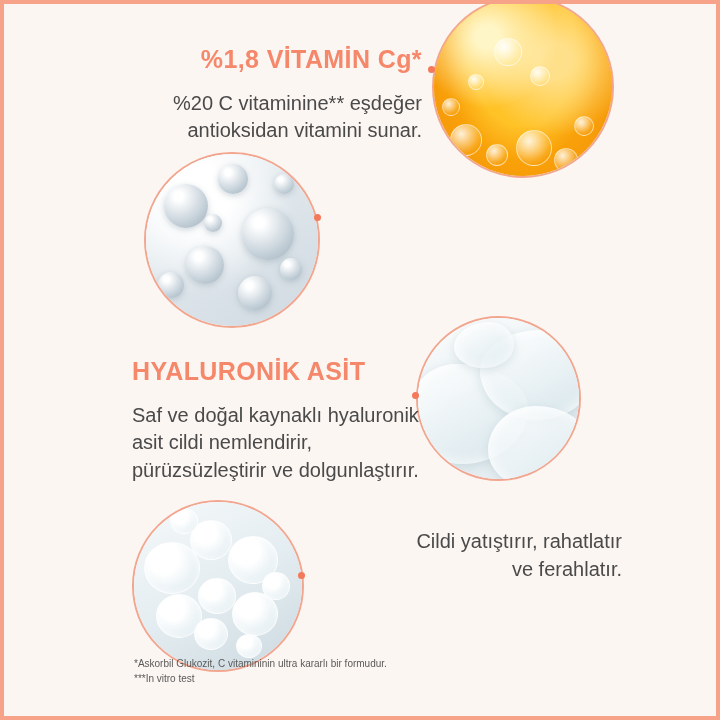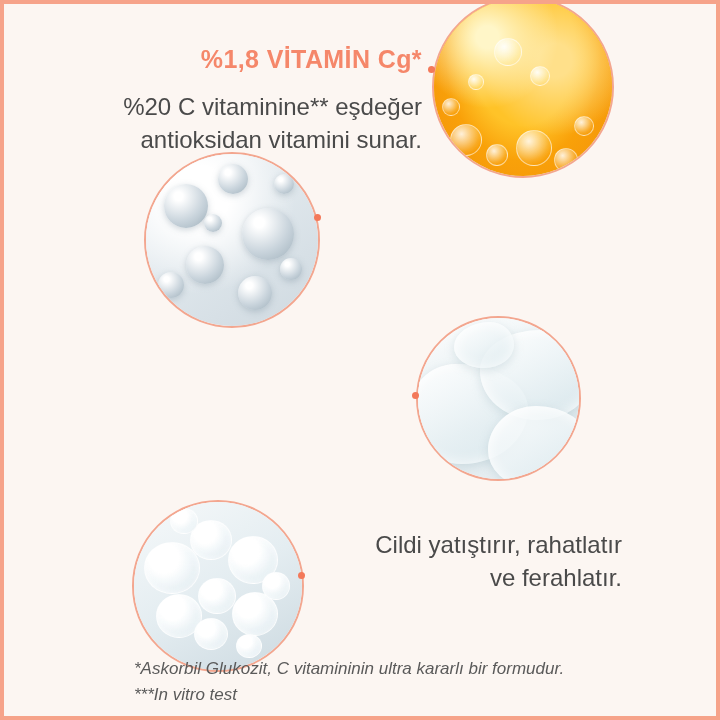--- a/index.html
+++ b/index.html
@@ -35,21 +35,21 @@
   .heading {
     color: #f5876a;
     font-size: 25px;
     font-weight: 700;
     letter-spacing: 0.4px;
     line-height: 1.1;
     white-space: nowrap;
   }
   .body-text {
     color: #4a4a4a;
-    font-size: 24px;
+    font-size: 20px;
     line-height: 1.38;
     font-weight: 400;
   }
   .align-right {
     text-align: right;
   }
   .align-left {
     text-align: left;
   }
 
@@ -150,23 +150,22 @@
     border-radius: 50%;
     background: #f3795a;
   }
 
   
   .footnotes {
     position: absolute;
     left: 130px;
     top: 652px;
     color: #5a5a5a;
-    font-size: 17px;
+    font-size: 10px;
     line-height: 1.5;
-    font-style: italic;
   }
   .footnotes div {
     white-space: nowrap;
   }
 </style>
 </head>
 <body>
 
 <div class="page">
   <div class="inner">
@@ -210,20 +209,28 @@
 
     <div class="circle c3">
       <div class="fill"></div>
       <div class="gel" style="left:-10px; top:46px; width:120px; height:100px;"></div>
       <div class="gel" style="left:62px;  top:12px; width:110px; height:90px; border-radius:55% 45% 48% 52% / 45% 55% 45% 55%;"></div>
       <div class="gel" style="left:70px;  top:88px; width:100px; height:80px; border-radius:48% 52% 60% 40% / 55% 45% 55% 45%;"></div>
       <div class="gel" style="left:36px;  top:4px;  width:60px;  height:46px; border-radius:60% 40% 50% 50% / 55% 50% 50% 45%;"></div>
     </div>
     <div class="dot" style="left:408px; top:388px;"></div>
 
+    <div class="block align-left" style="left:128px; top:354px; width:330px;">
+      <div class="heading">HYALURONİK ASİT</div>
+      <div class="body-text" style="margin-top:16px;">
+        <div>Saf ve doğal kaynaklı hyaluronik</div>
+        <div>asit cildi nemlendirir,</div>
+        <div>pürüzsüzleştirir ve dolgunlaştırır.</div>
+      </div>
+    </div>
 
     <div class="circle c4">
       <div class="fill"></div>
       <div class="foam" style="left:10px;  top:40px;  width:54px; height:50px;"></div>
       <div class="foam" style="left:56px;  top:18px;  width:40px; height:38px;"></div>
       <div class="foam" style="left:94px;  top:34px;  width:48px; height:46px;"></div>
       <div class="foam" style="left:22px;  top:92px;  width:44px; height:42px;"></div>
       <div class="foam" style="left:64px;  top:76px;  width:36px; height:34px;"></div>
       <div class="foam" style="left:98px;  top:90px;  width:44px; height:42px;"></div>
       <div class="foam" style="left:60px;  top:116px; width:32px; height:30px;"></div>

